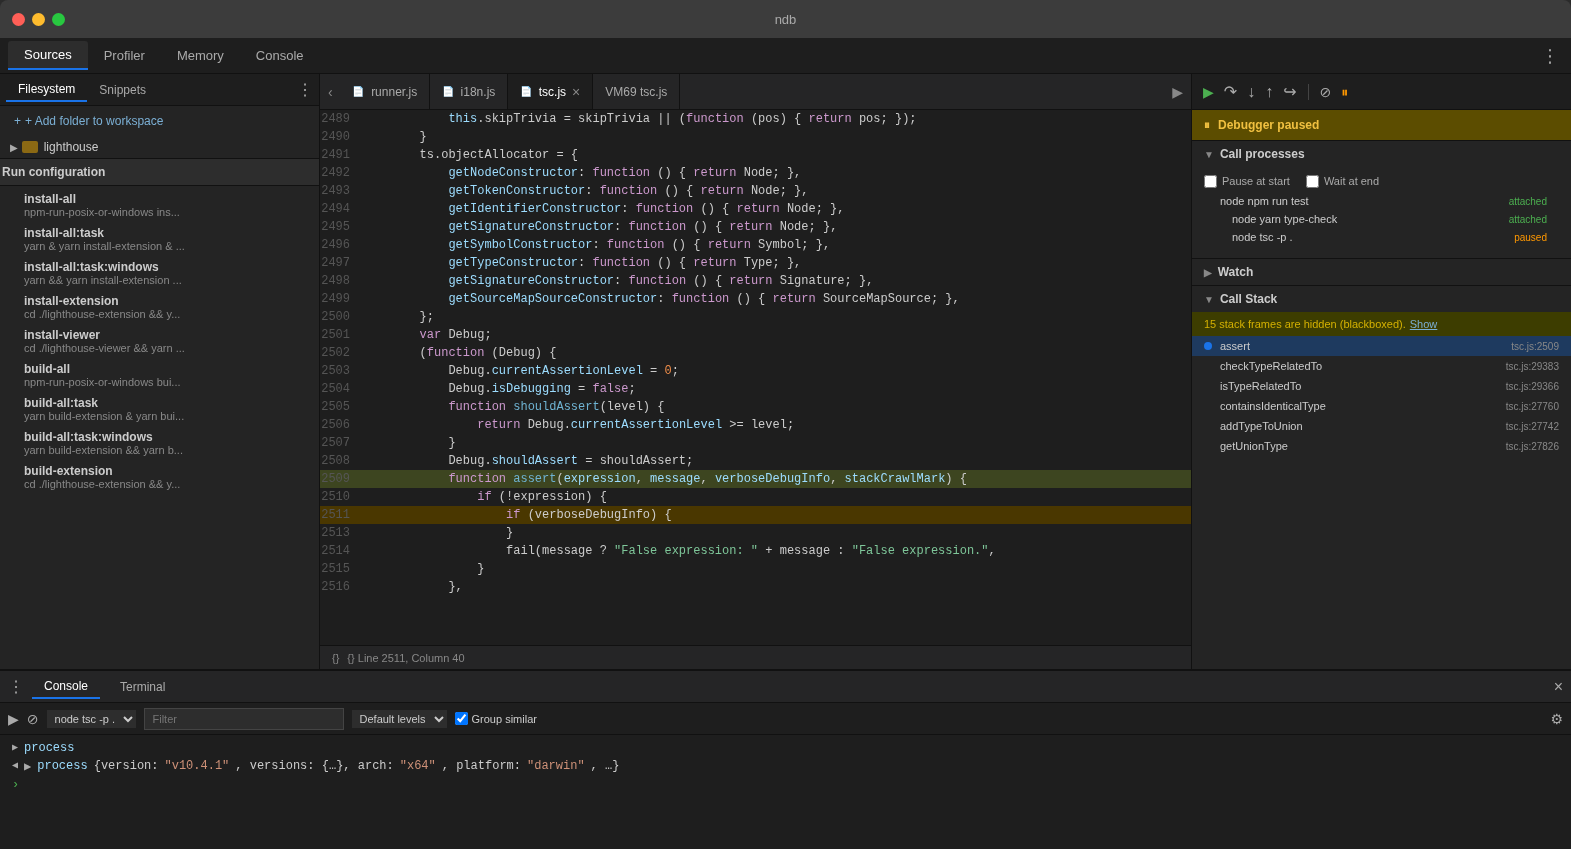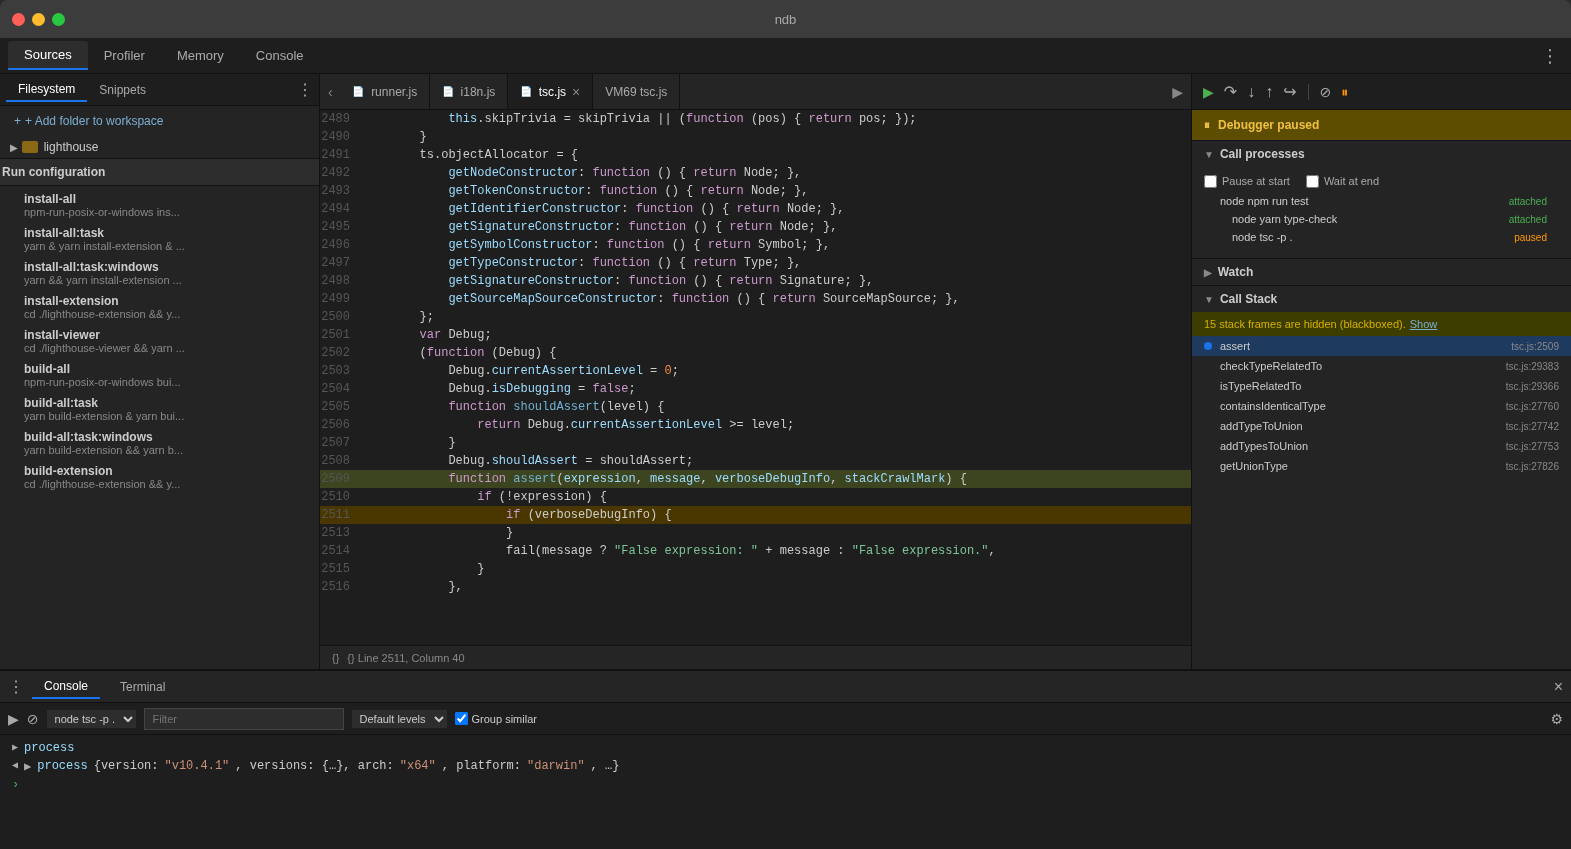--- a/index.html
+++ b/index.html
@@ -844,25 +844,20 @@
             <span class="stack-name">containsIdenticalType</span>
             <span class="stack-location">tsc.js:27760</span>
           </div>
           <div class="call-stack-item">
             <div style="width:16px;flex-shrink:0;"></div>
             <span class="stack-name">addTypeToUnion</span>
             <span class="stack-location">tsc.js:27742</span>
           </div>
           <div class="call-stack-item">
             <div style="width:16px;flex-shrink:0;"></div>
-            <span class="stack-name">addTypesToUnion</span>
-            <span class="stack-location">tsc.js:27753</span>
-          </div>
-          <div class="call-stack-item">
-            <div style="width:16px;flex-shrink:0;"></div>
             <span class="stack-name">getUnionType</span>
             <span class="stack-location">tsc.js:27826</span>
           </div>
         </div>
       </div>
     </div>
   </div>
 
   <div class="bottom-panel">
     <div class="bottom-panel-header">

